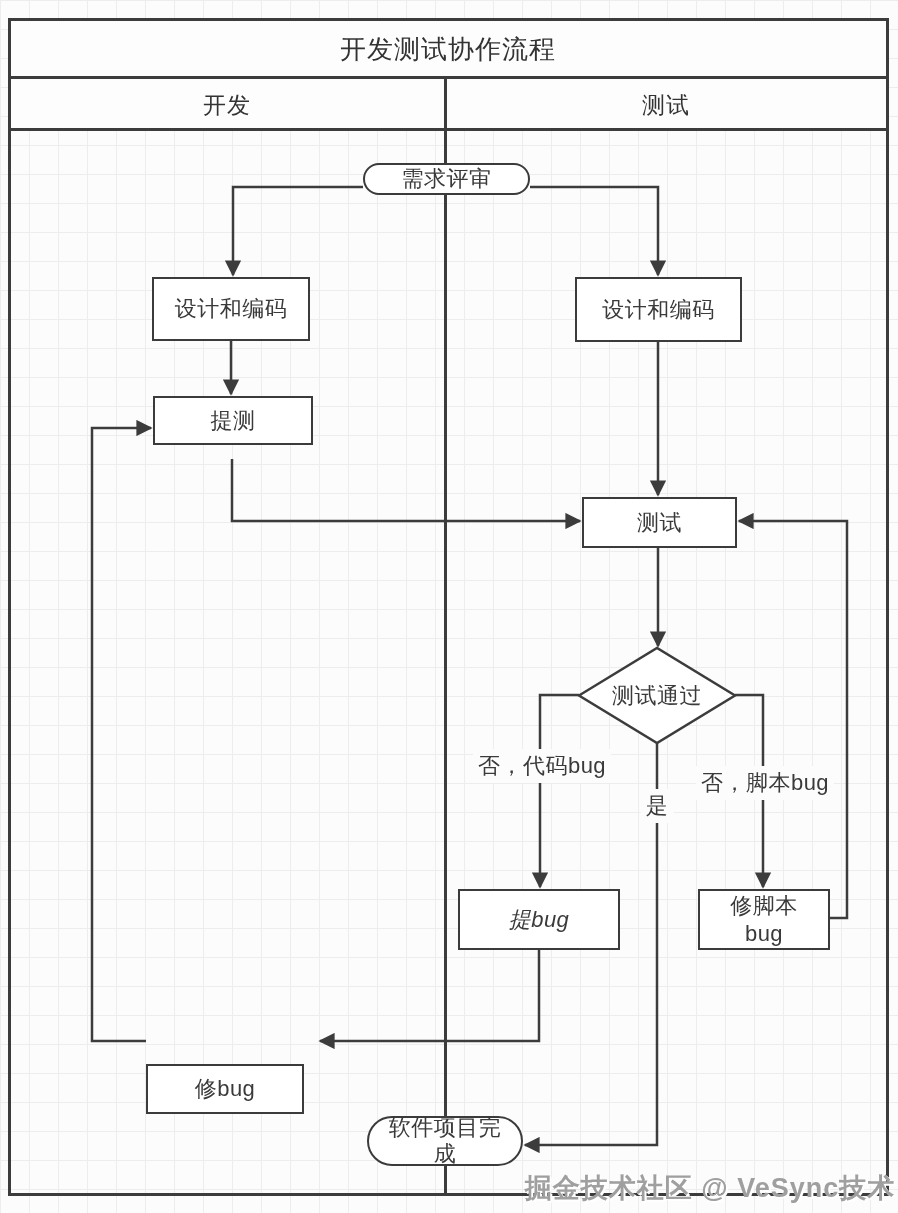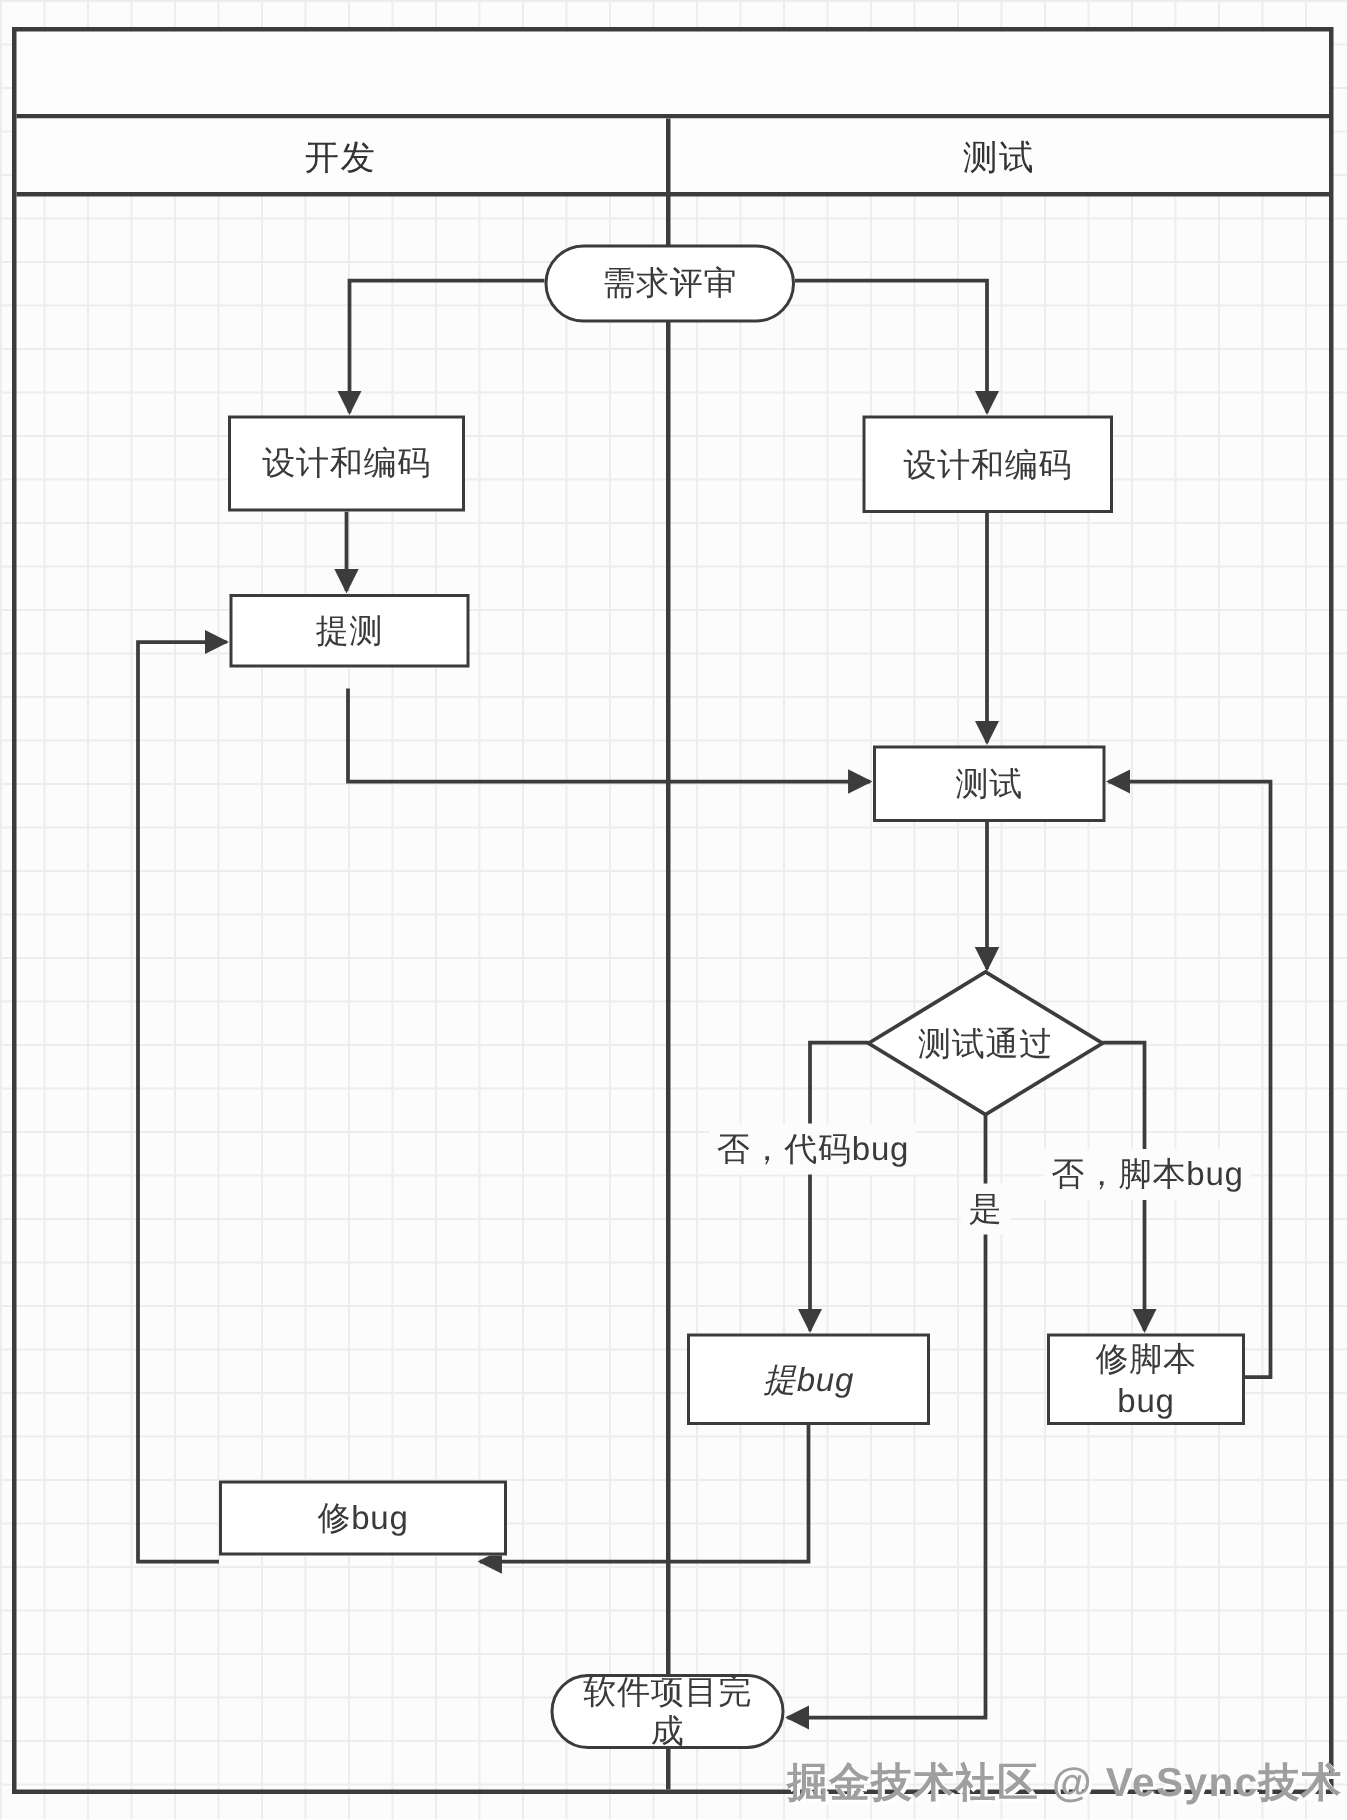--- a/index.html
+++ b/index.html
@@ -64,42 +64,43 @@
     background:#fcfcfc;padding:2px 5px;letter-spacing:0.5px;
   }
   .watermark{
     left:710px;top:1168px;z-index:8;
     font-size:27px;font-weight:600;color:#9f9f9f;
     text-shadow:2px 2px 0 #ffffff,1px 1px 0 #ffffff;
     letter-spacing:1px;
     margin-top:20px;
   }
   
-  .n-req{left:363px;top:163px;width:167px;height:52px;}
+  .n-req{left:363px;top:163px;width:167px;height:32px;}
   .n-design-dev{left:152px;top:277px;width:158px;height:64px;}
   .n-design-test{left:575px;top:277px;width:167px;height:65px;}
   .n-submit-test{left:153px;top:396px;width:160px;height:49px;}
   .n-test{left:582px;top:497px;width:155px;height:51px;}
   .n-submit-bug{left:458px;top:889px;width:162px;height:61px;font-style:italic;}
   .n-fix-script{left:698px;top:889px;width:132px;height:61px;padding:12px 18px;white-space:normal;}
-  .n-fix-bug{left:146px;top:987px;width:192px;height:50px;}
+  .n-fix-bug{left:146px;top:1064px;width:158px;height:50px;}
   .n-complete{left:367px;top:1116px;width:156px;height:50px;padding:0 12px;white-space:normal;line-height:1.2;}
 </style>
 </head>
 <body>
 
 <div class="canvas">
 
   <div class="abs title-bg"></div>
   <div class="abs header-bg"></div>
 
   <div class="abs lane-divider"></div>
 
   <div class="abs frame"></div>
 
+  <div class="abs centered diagram-title">开发测试协作流程</div>
   <div class="abs centered lane-label" style="left:227px;top:105px;">开发</div>
   <div class="abs centered lane-label" style="left:666px;top:105px;">测试</div>
 
   <svg class="abs edges" width="898" height="1213" viewBox="0 0 898 1213">
     <defs>
       <marker id="arrow" viewBox="0 0 10 10" refX="9" refY="5" markerWidth="6.5" markerHeight="6.5" orient="auto-start-reverse">
         <path d="M0,0 L10,5 L0,10 z" fill="#3c3c3c"></path>
       </marker>
     </defs>
     <g fill="none" stroke="#3c3c3c" stroke-width="2.5">

